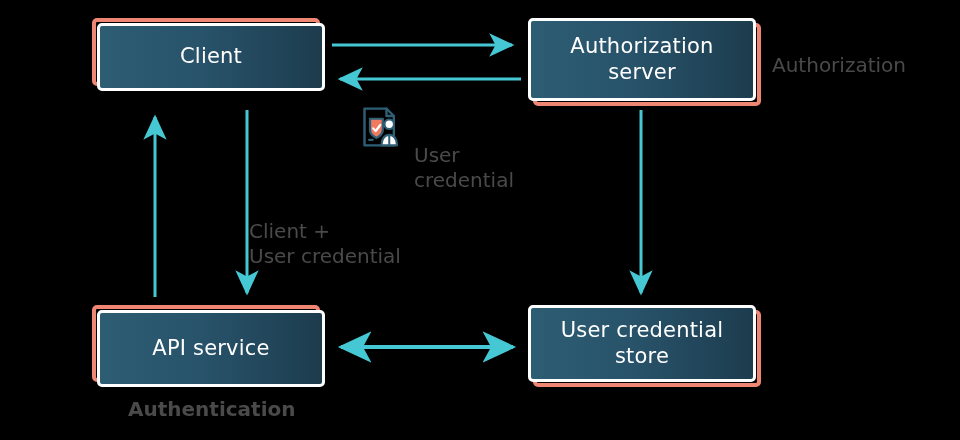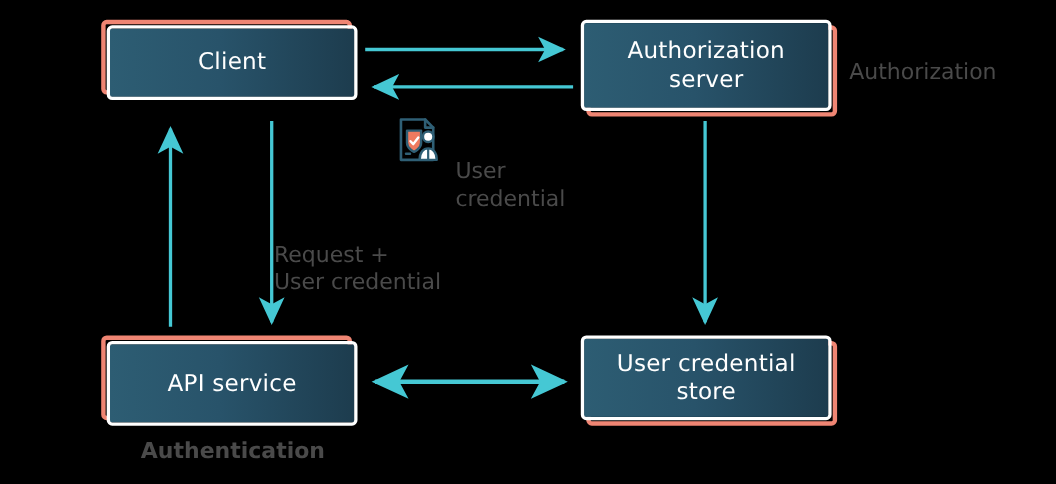--- a/index.html
+++ b/index.html
@@ -142,21 +142,21 @@
   <div class="face">
     <span class="label">User credential
 store</span>
   </div>
 </div>
 
 <div class="ann" id="label-authorization">Authorization</div>
 
 <div class="ann" id="label-authentication">Authentication</div>
 
-<div class="ann" id="label-request-cred">Request +
+<div class="ann" id="label-request-cred">Client +
 User credential</div>
 
 <div class="ann" id="label-user-cred">User
 credential</div>
 
 <svg id="icon-user-credential" viewBox="0 0 48 48" xmlns="http://www.w3.org/2000/svg">
 
   <path d="M6 4 H30 L38 12 V44 H6 Z" fill="none" stroke="#2f5f75" stroke-width="2.6" stroke-linejoin="round" stroke-linecap="round"></path>
   <path d="M30 4 V12 H38" fill="none" stroke="#2f5f75" stroke-width="2.6" stroke-linejoin="round" stroke-linecap="round"></path>
 

